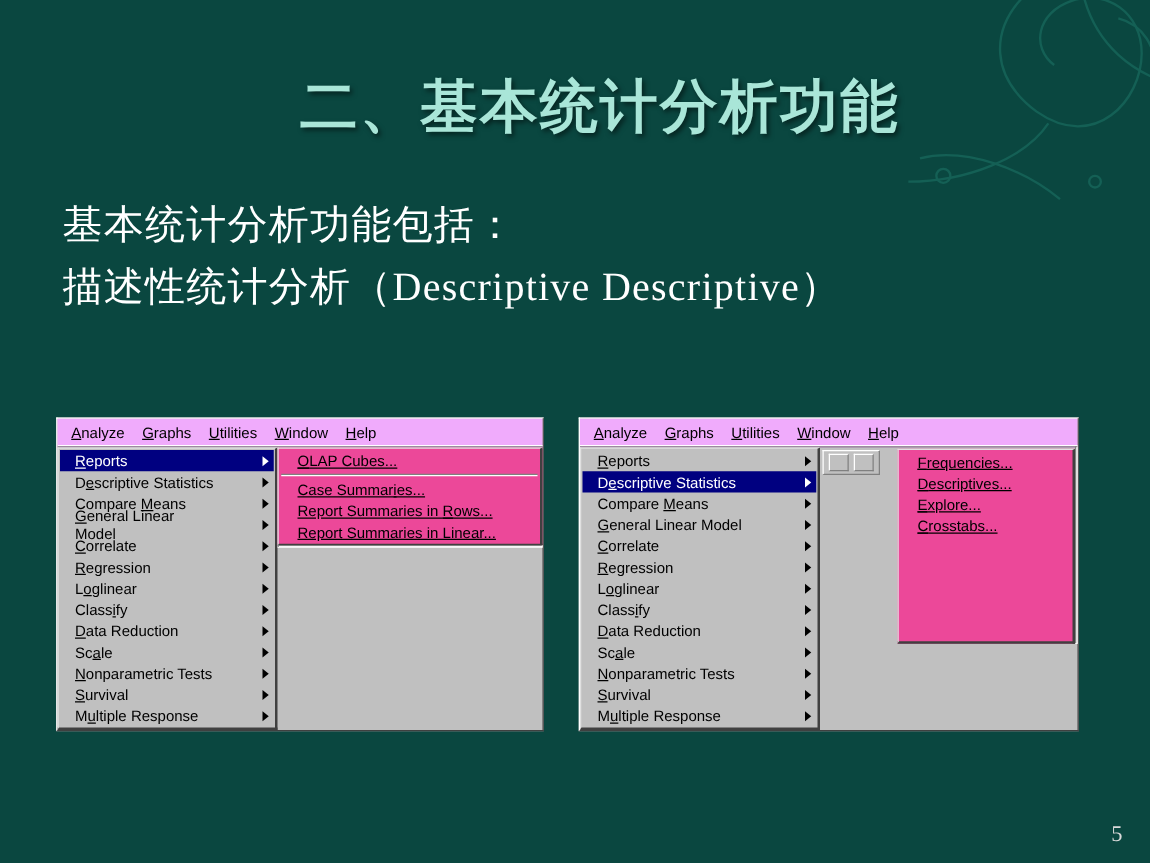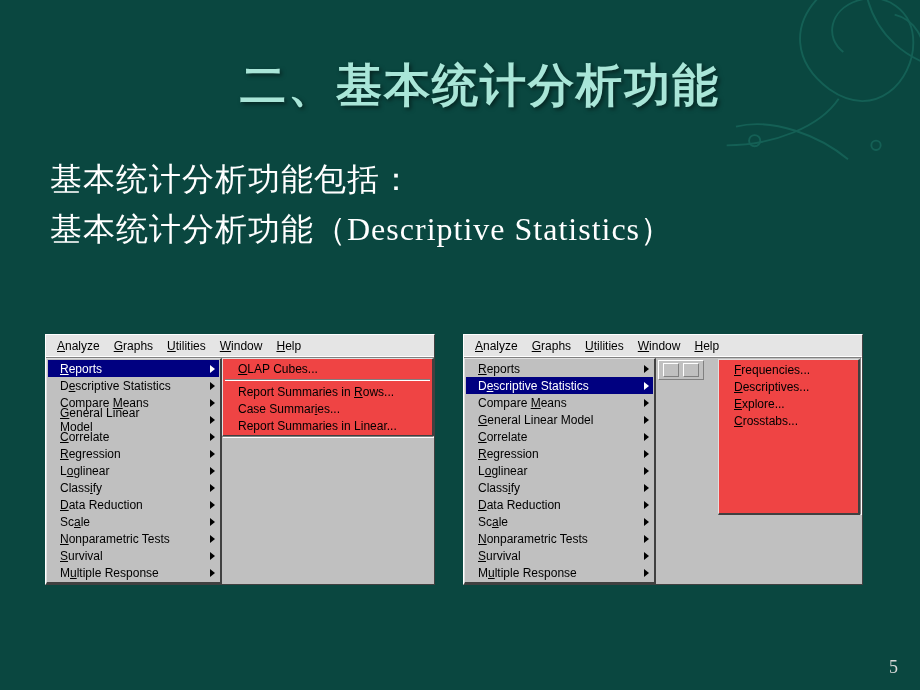--- a/index.html
+++ b/index.html
@@ -55,21 +55,21 @@
     border-right: 1px solid #404040;
     border-bottom: 1px solid #404040;
     font-family: "Tahoma","MS Sans Serif",sans-serif;
     font-size: 12px;
     color: #000;
     position: relative;
   }
   .menubar {
     display: flex;
     padding: 2px 4px 2px 4px;
-    background: #e5e5e5;
+    background: #f0abfc;
     border-bottom: 1px solid #808080;
     box-shadow: inset 0 -1px 0 #fff;
   }
   .menubar-item {
     padding: 2px 7px;
     cursor: default;
   }
   .ul { text-decoration: underline; }
   .body-row { display: flex; align-items: flex-start; }
   .dropdown {
@@ -101,26 +101,27 @@
     border-left: 5px solid #000;
     margin-left: 6px;
   }
   .dd-item.selected .arrow { border-left-color: #fff; }
   .sep {
     border-top: 1px solid #808080;
     border-bottom: 1px solid #fff;
     margin: 2px 1px;
   }
   .submenu {
-    background: #ef4444;
+    background: #ec4899;
     border-top: 1px solid #e0e0e0;
     border-left: 1px solid #e0e0e0;
     border-right: 2px solid #404040;
     border-bottom: 2px solid #404040;
     padding: 1px;
+    text-decoration: underline;
   }
   .submenu .dd-item { padding-left: 14px; }
   .whitebox {
     background: #fff;
     border-top: 1px solid #808080;
     border-left: 1px solid #808080;
     border-right: 1px solid #fff;
     border-bottom: 1px solid #fff;
     flex: 1;
     height: 228px;
@@ -159,21 +160,21 @@
       <circle cx="210" cy="170" r="5"></circle>
       <path d="M230,30 C250,35 265,55 260,80"></path>
     </g>
   </svg>
 </div>
 
 <div class="content">
   <div class="title">二、基本统计分析功能</div>
   <div class="subtitle">
     <span>基本统计分析功能包括：</span><br>
-    <span>基本统计分析功能（Descriptive Statistics）</span>
+    <span>描述性统计分析（Descriptive Descriptive）</span>
   </div>
 
   <div class="screens">
 
     <div class="winmenu" style="width:390px">
       <div class="menubar">
           <div class="menubar-item"><span class="ul">A</span>nalyze</div>
           <div class="menubar-item"><span class="ul">G</span>raphs</div>
           <div class="menubar-item"><span class="ul">U</span>tilities</div>
           <div class="menubar-item"><span class="ul">W</span>indow</div>
@@ -234,24 +235,24 @@
               <span class="arrow"></span>
             </div>
           </div>
         <div style="display:flex;flex-direction:column;flex:1">
           <div class="submenu" style="width:212px">
               <div class="dd-item">
                 <span><span class="ul">O</span>LAP Cubes...</span>
               </div>
               <div class="sep"></div>
               <div class="dd-item">
+                <span>Case Summar<span class="ul">i</span>es...</span>
+              </div>
+              <div class="dd-item">
                 <span>Report Summaries in <span class="ul">R</span>ows...</span>
-              </div>
-              <div class="dd-item">
-                <span>Case Summar<span class="ul">i</span>es...</span>
               </div>
               <div class="dd-item">
                 <span>Report Summaries in Linear...</span>
               </div>
             </div>
           <div class="whitebox" style="height:156px;margin-top:-1px"></div>
         </div>
       </div>
     </div>
 

